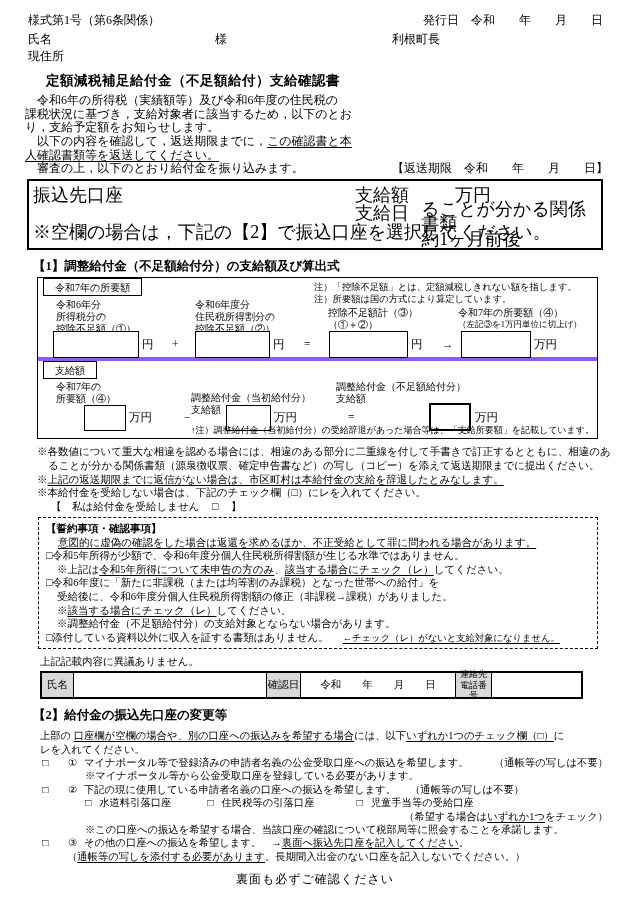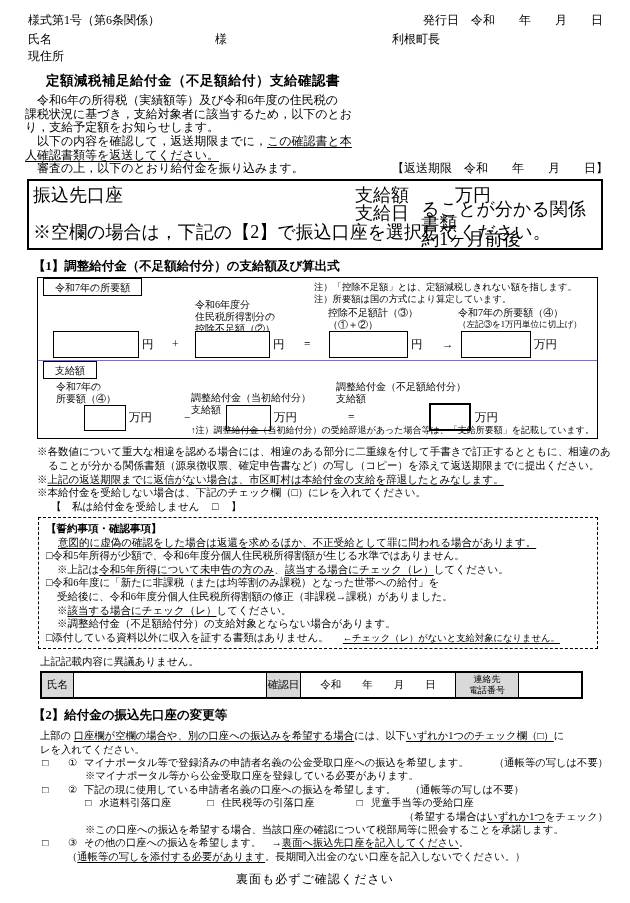--- a/index.html
+++ b/index.html
@@ -33,21 +33,21 @@
   .pb-row2 { position: absolute; left: 326px; top: 21px; display: flex; }
   .pb-lab { width: 74px; }
   .pb-unit { margin-left: 26px; }
   .pb-dval { line-height: 15px; }
   .pb-note { position: absolute; left: 4px; bottom: 3px; }
 
   .sec-title { margin: 8px 0 0 33px; font-size: 12.5px; font-weight: bold; }
 
   
   .box1 { position: relative; margin: 3px 0 0 37px; width: 561px; border: 1.5px solid #000; }
-  .b1a { position: relative; height: 83px; border-bottom: 1px solid #8b5cf6; }
+  .b1a { position: relative; height: 83px; border-bottom: 4px solid #8b5cf6; }
   .b1b { position: relative; height: 77px; }
   .tab { position: absolute; left: 5px; top: 0; border: 1px solid #000; padding: 0 11px; font-size: 10px; height: 18px; line-height: 17px; background: #fff; }
   .lb { position: absolute; font-size: 10px; line-height: 11.8px; white-space: nowrap; }
   .lb .tiny { font-size: 8.5px; }
   .b1a-note { position: absolute; left: 276px; top: 3px; font-size: 9.3px; line-height: 12.5px; white-space: nowrap; }
   .ib { position: absolute; border: 1px solid #000; height: 27px; background: #fff; }
   .b1a .ib { top: 53px; }
   .fu, .fo { position: absolute; font-size: 11.5px; white-space: nowrap; }
   .b1a .fu { top: 59px; } .b1a .fo { top: 59px; }
   .b1b .ib { top: 44px; height: 26px; }
@@ -73,21 +73,21 @@
   
   .statement { margin: 6px 0 0 40px; font-size: 10.5px; }
   .ctable { display: flex; margin: 2px 0 0 40px; width: 543px; height: 28px; border: 2px solid #000; font-size: 10.5px; }
   .ctable .cell { border-right: 1px solid #000; display: flex; align-items: center; justify-content: center; text-align: center; }
   .ctable .cell:last-child { border-right: none; }
   .ctable .gray { background: #d9d9d9; }
   .c-name { width: 32px; }
   .c-nameval { width: 193px; }
   .c-conf { width: 34px; }
   .c-date { width: 155px; }
-  .c-contact { width: 63px; font-size: 9px; line-height: 10.5px; }
+  .c-contact { width: 36px; font-size: 9px; line-height: 10.5px; }
   .c-phone { flex: 1; }
 
   
   .sec2 { margin: 6px 22px 0 40px; font-size: 10.3px; line-height: 13.4px; }
   .opt { display: flex; align-items: baseline; }
   .opt .cbx { width: 16px; margin-left: 2px; flex: none; }
   .opt .num { width: 16px; margin-left: 10px; flex: none; }
   .opt .right-note { margin-left: auto; }
   .opt .after-note { margin-left: 14px; }
   .subrow { display: flex; align-items: baseline; }
@@ -147,20 +147,25 @@
   <div class="sec-title">【1】調整給付金（不足額給付分）の支給額及び算出式</div>
 
   <div class="box1">
 
     <div class="b1a">
       <span class="tab">令和7年の所要額</span>
       <div class="b1a-note">
         <div>注）「控除不足額」とは、定額減税しきれない額を指します。</div>
         <div>注）所要額は国の方式により算定しています。</div>
       </div>
+      <div class="lb" style="left:18px; top:21px;">
+        <div>令和6年分</div>
+          <div>所得税分の</div>
+          <div>控除不足額（①）</div>
+      </div>
       <div class="lb" style="left:157px; top:21px;">
         <div>令和6年度分</div>
           <div>住民税所得割分の</div>
           <div>控除不足額（②）</div>
       </div>
       <div class="lb" style="left:290px; top:29px;">
         <div>控除不足額計（③）</div>
           <div>（①＋②）</div>
       </div>
       <div class="lb" style="left:420px; top:29px;">

